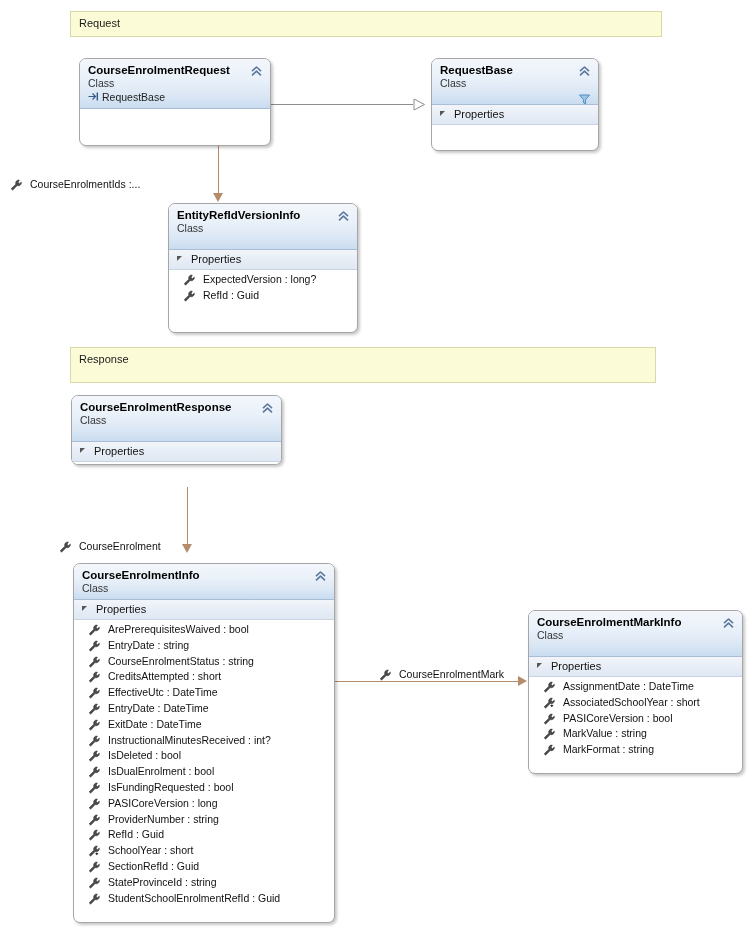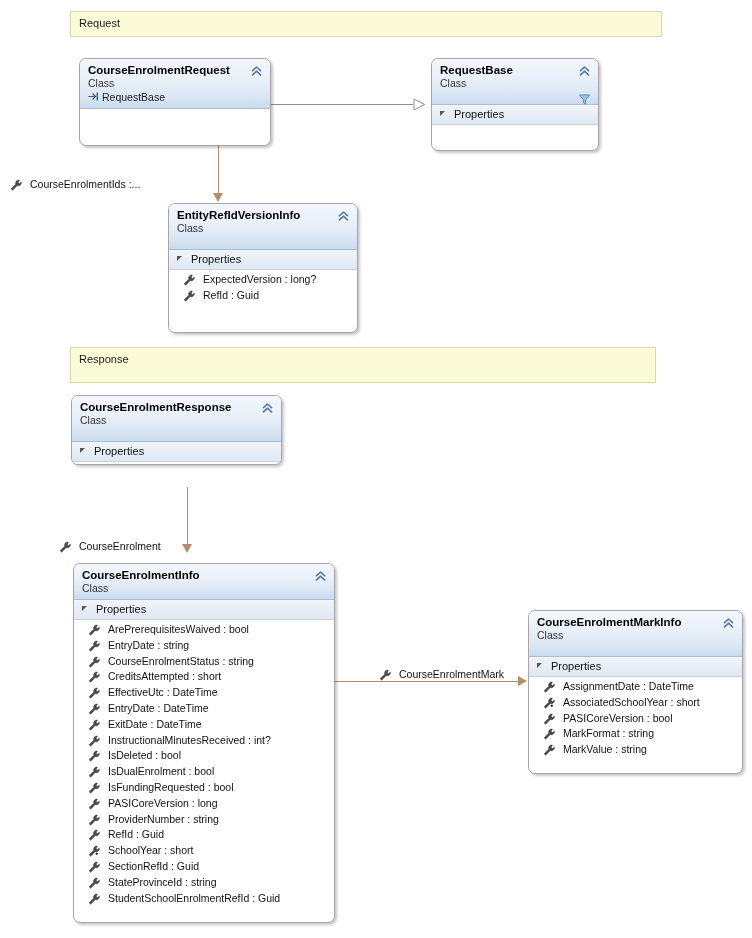--- a/index.html
+++ b/index.html
@@ -368,20 +368,20 @@
             </svg></span><span>AssignmentDate : DateTime</span></div>
         <div class="member"><span class="wrench"><svg width="13" height="12" viewBox="0 0 13 12">
               <path d="M9.4 1.1a3.1 3.1 0 0 0-3.6 4.1L1.2 9.8l1.4 1.4 4.6-4.6a3.1 3.1 0 0 0 4.1-3.6L9.6 4.7 8.1 3.2z" fill="#4c4c4c" stroke="#2b2b2b" stroke-width=".5"></path>
               <path d="M7.2 8.6 l1.6 1.6 1.6-1.6 -1.6-1.2z" fill="#2b2b2b"></path>
             </svg></span><span>AssociatedSchoolYear : short</span></div>
         <div class="member"><span class="wrench"><svg width="13" height="12" viewBox="0 0 13 12">
               <path d="M9.4 1.1a3.1 3.1 0 0 0-3.6 4.1L1.2 9.8l1.4 1.4 4.6-4.6a3.1 3.1 0 0 0 4.1-3.6L9.6 4.7 8.1 3.2z" fill="#4c4c4c" stroke="#2b2b2b" stroke-width=".5"></path>
             </svg></span><span>PASICoreVersion : bool</span></div>
         <div class="member"><span class="wrench"><svg width="13" height="12" viewBox="0 0 13 12">
               <path d="M9.4 1.1a3.1 3.1 0 0 0-3.6 4.1L1.2 9.8l1.4 1.4 4.6-4.6a3.1 3.1 0 0 0 4.1-3.6L9.6 4.7 8.1 3.2z" fill="#4c4c4c" stroke="#2b2b2b" stroke-width=".5"></path>
+            </svg></span><span>MarkValue : string</span></div>
+        <div class="member"><span class="wrench"><svg width="13" height="12" viewBox="0 0 13 12">
+              <path d="M9.4 1.1a3.1 3.1 0 0 0-3.6 4.1L1.2 9.8l1.4 1.4 4.6-4.6a3.1 3.1 0 0 0 4.1-3.6L9.6 4.7 8.1 3.2z" fill="#4c4c4c" stroke="#2b2b2b" stroke-width=".5"></path>
             </svg></span><span>MarkFormat : string</span></div>
-        <div class="member"><span class="wrench"><svg width="13" height="12" viewBox="0 0 13 12">
-              <path d="M9.4 1.1a3.1 3.1 0 0 0-3.6 4.1L1.2 9.8l1.4 1.4 4.6-4.6a3.1 3.1 0 0 0 4.1-3.6L9.6 4.7 8.1 3.2z" fill="#4c4c4c" stroke="#2b2b2b" stroke-width=".5"></path>
-            </svg></span><span>MarkValue : string</span></div>
       </div>
   </div>
 
 </div>
 
 </body></html>

